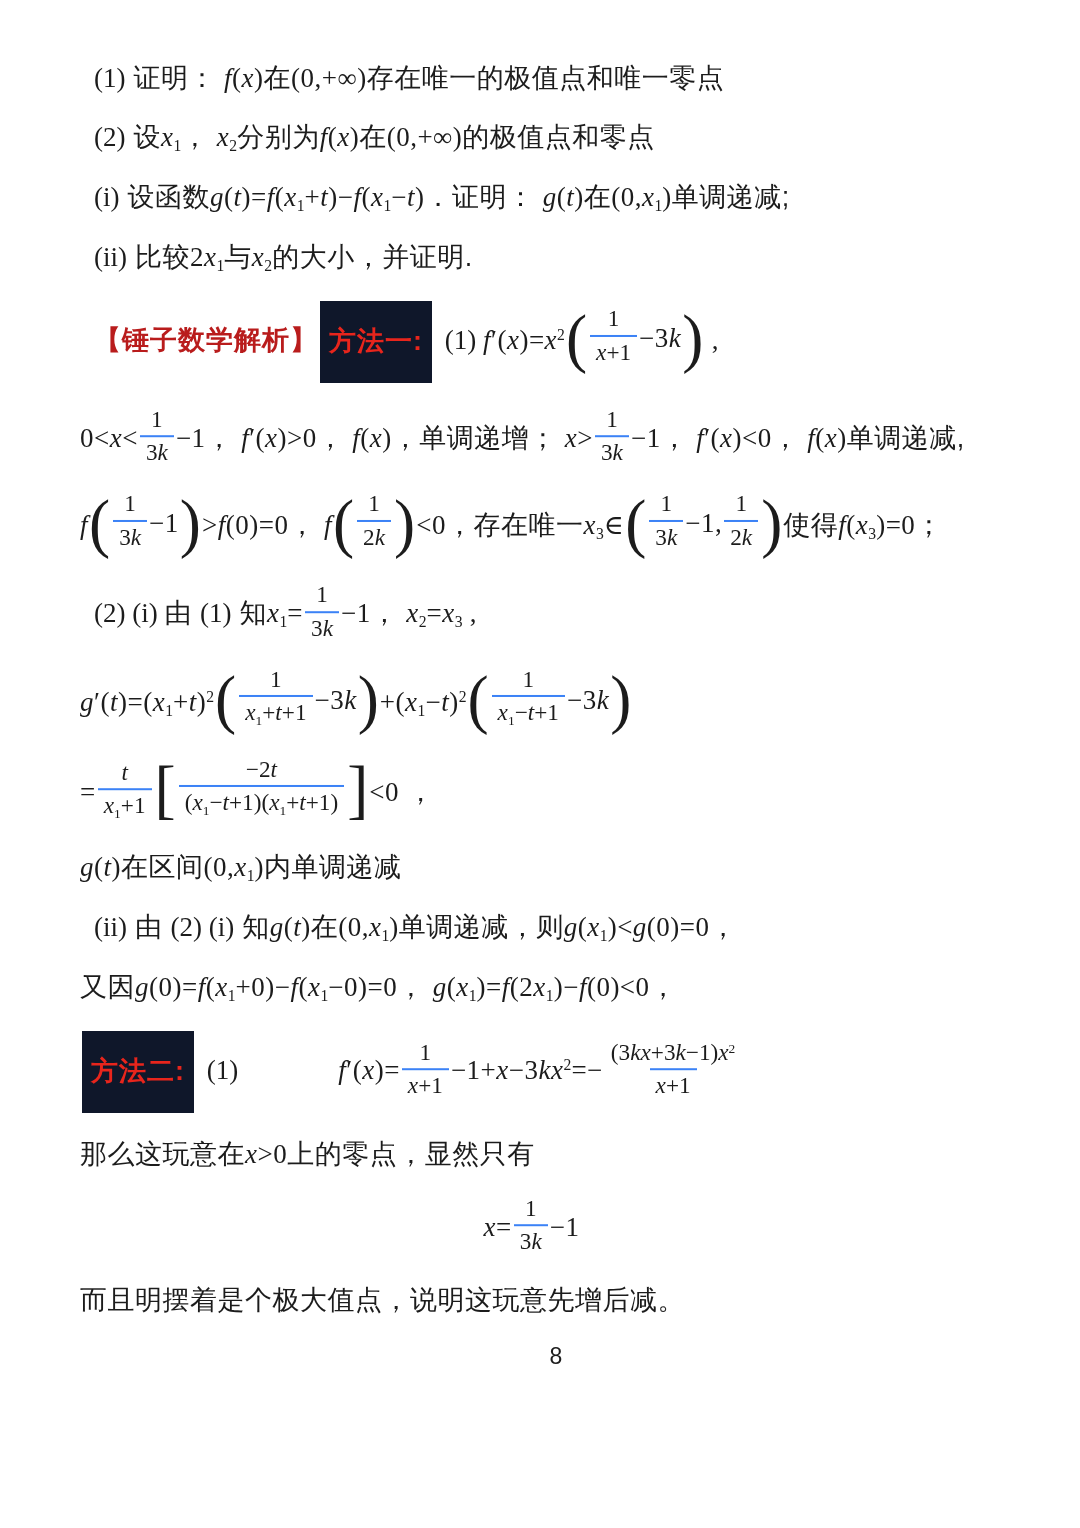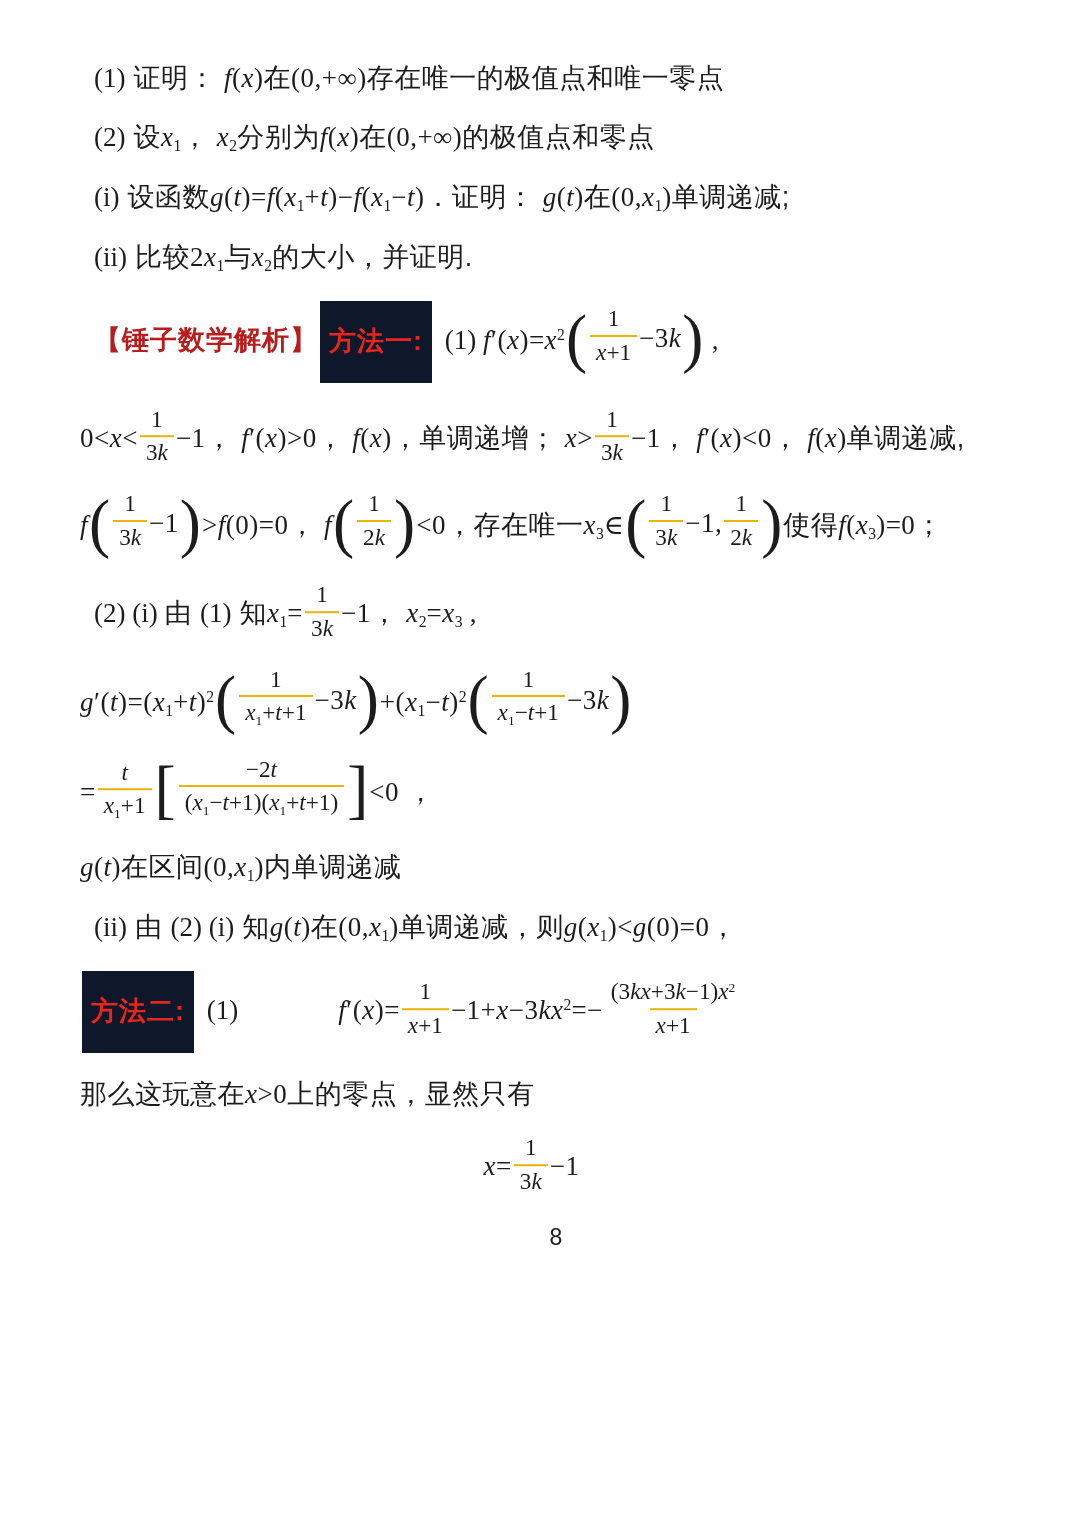--- a/index.html
+++ b/index.html
@@ -26,21 +26,21 @@
   .t-m i, .frac i, .sbb i { font-style:italic; font-family:"Liberation Serif","DejaVu Serif",serif; }
   sub { font-size:0.58em; vertical-align:-0.35em; letter-spacing:0; }
   sup { font-size:0.58em; vertical-align:0.55em; letter-spacing:0; }
   .frac {
     display:inline-flex; flex-direction:column; align-items:center;
     vertical-align:middle; font-size:0.86em; line-height:1.18;
     font-family:"Liberation Serif","DejaVu Serif",serif;
     transform:translateY(-0.12em); margin:0 2px;
   }
   .frac .nu { display:block; padding:1px 6px 2px; }
-  .frac .de { display:block; padding:2px 6px 1px; border-top:2px solid #eab308; }
+  .frac .de { display:block; padding:2px 6px 1px; border-top:2px solid #3b82f6; }
   .grp {
     display:inline-flex; align-items:center; vertical-align:middle;
     transform:translateY(-0.12em);
   }
   .grp-c { display:inline-flex; align-items:center; }
   .paren {
     font-family:"Liberation Serif","DejaVu Serif",serif; font-weight:300;
   }
   .paren.big { font-size:2.35em; line-height:0; transform:scaleY(1.02); margin:0 1px; }
   .sbb {
@@ -153,27 +153,29 @@
           <span class="grp-c">
             <span class="frac">
               <span class="nu">−2<i>t</i></span>
               <span class="de">(<i>x</i><sub>1</sub>−<i>t</i>+1)(<i>x</i><sub>1</sub>+<i>t</i>+1)</span>
             </span>
           </span>
           <span class="paren big">]</span>
         </span><span class="t-m">&lt;0</span><span class="t-x"> ，</span></div>
       <div class="line"><span class="t-m"><i>g</i>(<i>t</i>)</span><span class="t-x">在区间</span><span class="t-m">(0,<i>x</i><sub>1</sub>)</span><span class="t-x">内单调递减</span></div>
       <div class="line indent"><span class="t-u">(ii)</span><span class="t-x"> 由 </span><span class="t-u">(2)  (i)</span><span class="t-x"> 知</span><span class="t-m"><i>g</i>(<i>t</i>)</span><span class="t-x">在</span><span class="t-m">(0,<i>x</i><sub>1</sub>)</span><span class="t-x">单调递减，则</span><span class="t-m"><i>g</i>(<i>x</i><sub>1</sub>)&lt;<i>g</i>(0)=0</span><span class="t-x">，</span></div>
+      <div class="line"><span class="t-x">又因</span><span class="t-m"><i>g</i>(0)=<i>f</i>(<i>x</i><sub>1</sub>+0)−<i>f</i>(<i>x</i><sub>1</sub>−0)=0</span><span class="t-x">， </span><span class="t-m"><i>g</i>(<i>x</i><sub>1</sub>)=<i>f</i>(2<i>x</i><sub>1</sub>)−<i>f</i>(0)&lt;0</span><span class="t-x">，</span></div>
       <div class="line"><span class="t-x hl">方法二:</span><span class="t-u"> (1)</span><span class="sp" style="width: 100px;"></span><span class="t-m"><i>f</i>′(<i>x</i>)=</span><span class="frac">
           <span class="nu">1</span>
           <span class="de"><i>x</i>+1</span>
         </span><span class="t-m">−1+<i>x</i>−3<i>k</i><i>x</i><sup>2</sup>=−</span><span class="frac">
           <span class="nu">(3<i>k</i><i>x</i>+3<i>k</i>−1)<i>x</i><sup>2</sup></span>
           <span class="de"><i>x</i>+1</span>
         </span></div>
       <div class="line"><span class="t-x">那么这玩意在</span><span class="t-m"><i>x</i>&gt;0</span><span class="t-x">上的零点，显然只有</span></div>
       <div class="line center"><span class="t-m"><i>x</i>=</span><span class="frac">
           <span class="nu">1</span>
           <span class="de">3<i>k</i></span>
         </span><span class="t-m">−1</span></div>
+      <div class="line"><span class="t-x">而且明摆着是个极大值点，说明这玩意先增后减。</span></div>
     </div>
   <div class="footer">8</div>
 </div>
 
 </body></html>

